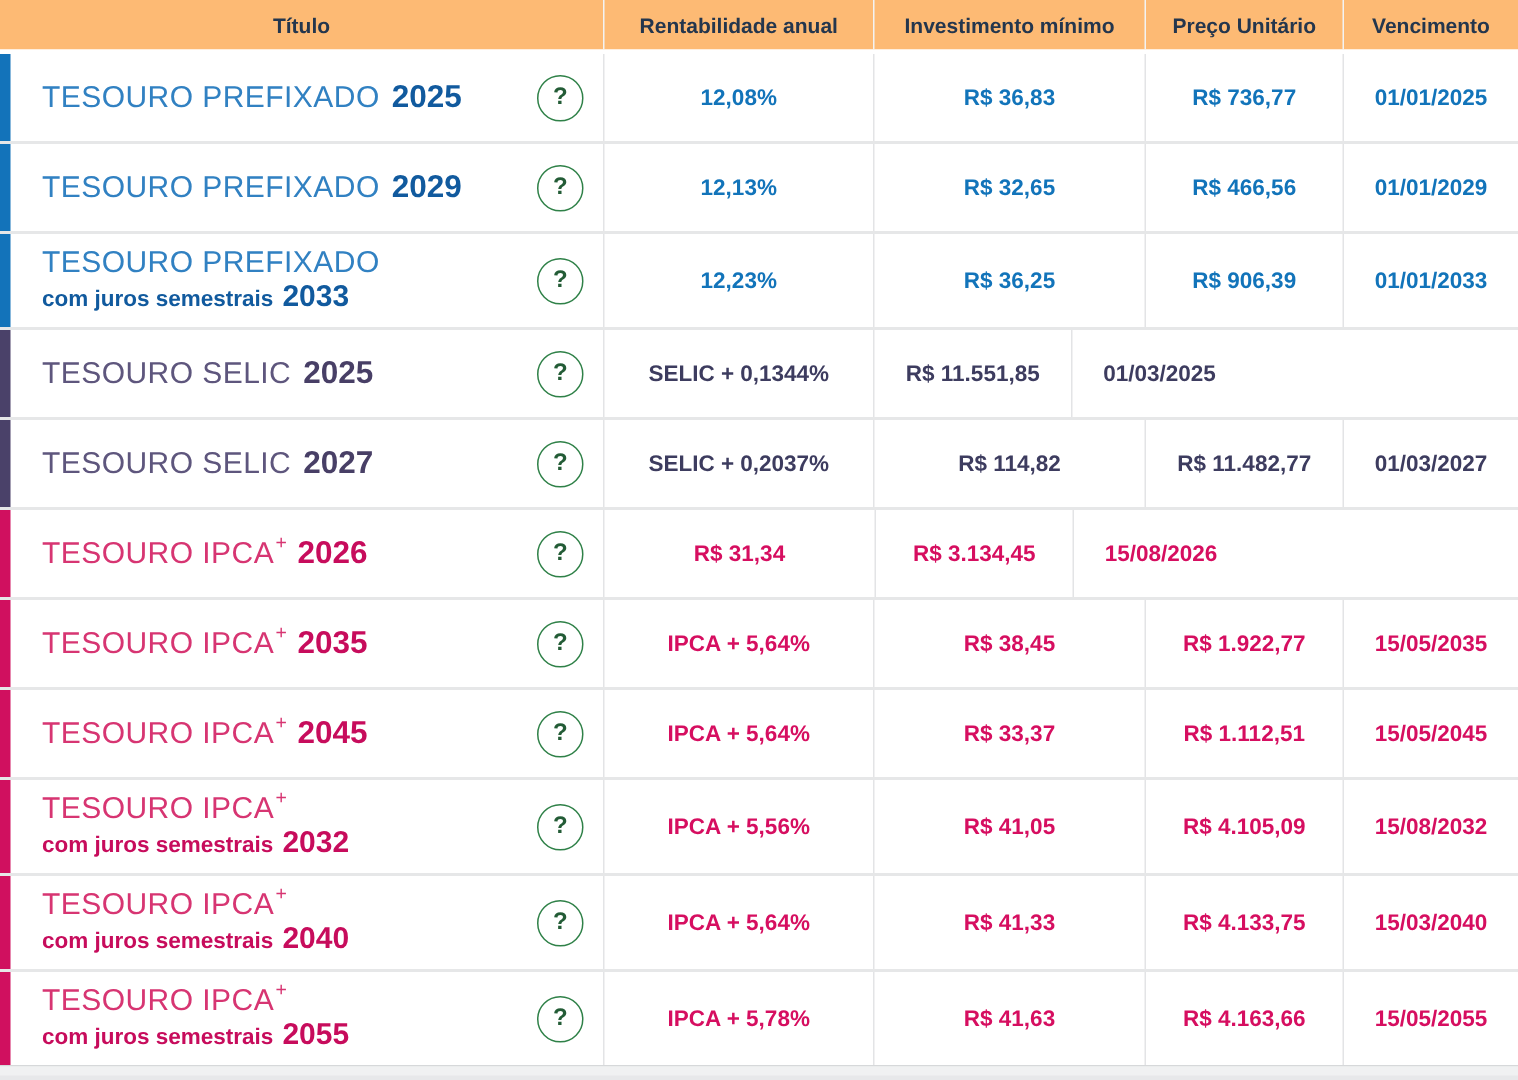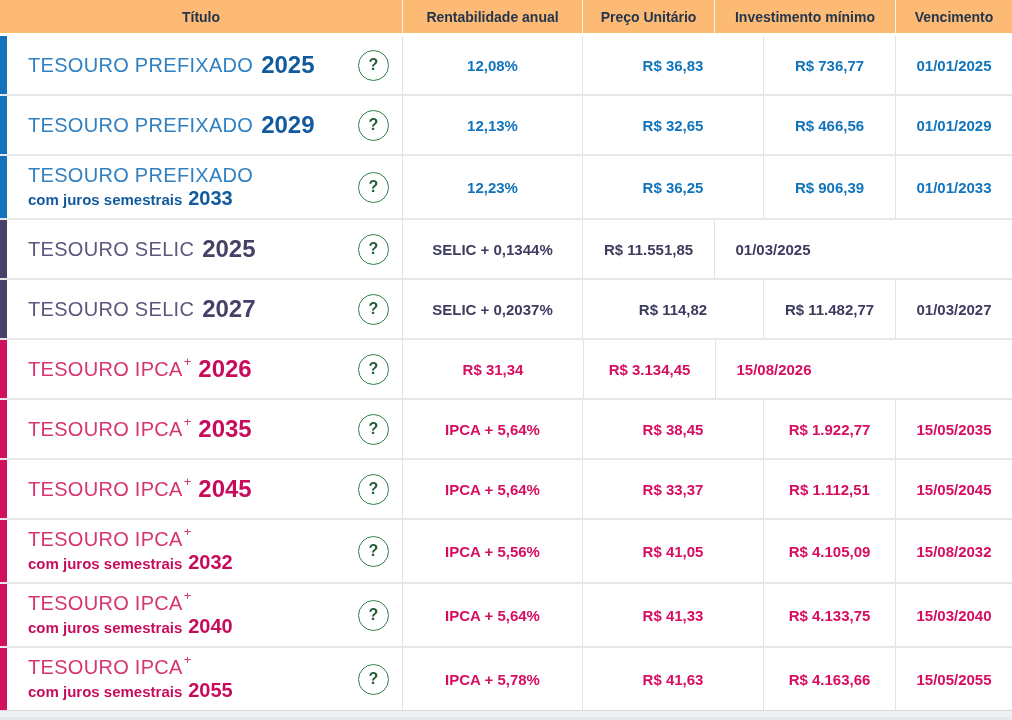--- a/index.html
+++ b/index.html
@@ -39,21 +39,21 @@
   .c-rent   { width: 180px; }
   .c-inv    { width: 181px; }
   .c-preco  { width: 132px; }
   .c-venc   { width: 117px; }
 
   .bar { position: absolute; left: 0; top: 0; bottom: 0; width: 7px; background: var(--bar); }
 
   .title-text { display: flex; flex-direction: column; line-height: 22px; }
   .tname { font-weight: normal; font-size: 20px; color: var(--name-c); letter-spacing: 0.3px; }
   .tsup  { font-weight: normal; font-size: 13px; color: var(--name-c); position: relative; top: -7px; margin-left: 1px; }
-  .tyear { font-weight: bold; font-size: 24px; color: var(--strong-c); margin-left: 7px; }
+  .tyear { font-weight: bold; font-size: 21px; color: var(--strong-c); margin-left: 7px; }
   .line1 { display: flex; align-items: flex-end; }
   .line2 { display: flex; align-items: baseline; margin-top: 1px; }
   .tsub  { font-weight: bold; font-size: 15px; color: var(--strong-c); }
   .tyear2{ font-weight: bold; font-size: 20px; color: var(--strong-c); margin-left: 6px; }
 
   .help {
     margin-left: auto; margin-right: 13px;
     width: 31px; height: 31px; border-radius: 50%;
     border: 1.5px solid #2f8148;
     display: flex; align-items: center; justify-content: center;
@@ -65,22 +65,22 @@
   .page-bottom { height: 9px; background: #f0f1f2; border-bottom: 3px solid #e7e8ea; }
 </style>
 </head>
 <body>
 
 <div class="table">
 
   <div class="header">
     <div class="hcell w0">Título</div>
     <div class="hcell w1">Rentabilidade anual</div>
+    <div class="hcell w2">Investimento mínimo</div>
     <div class="hcell w3">Preço Unitário</div>
-    <div class="hcell w2">Investimento mínimo</div>
     <div class="hcell w4">Vencimento</div>
   </div>
 
   <div class="header-gap"></div>
 
   <div class="rows">
       <div class="row" style="--bar: #1373ba; --name-c: #3181c2; --strong-c: #115a9e; --value-c: #1274ba;">
     <div class="cell c-titulo">
       <span class="bar"></span>
       <div class="title-text">

